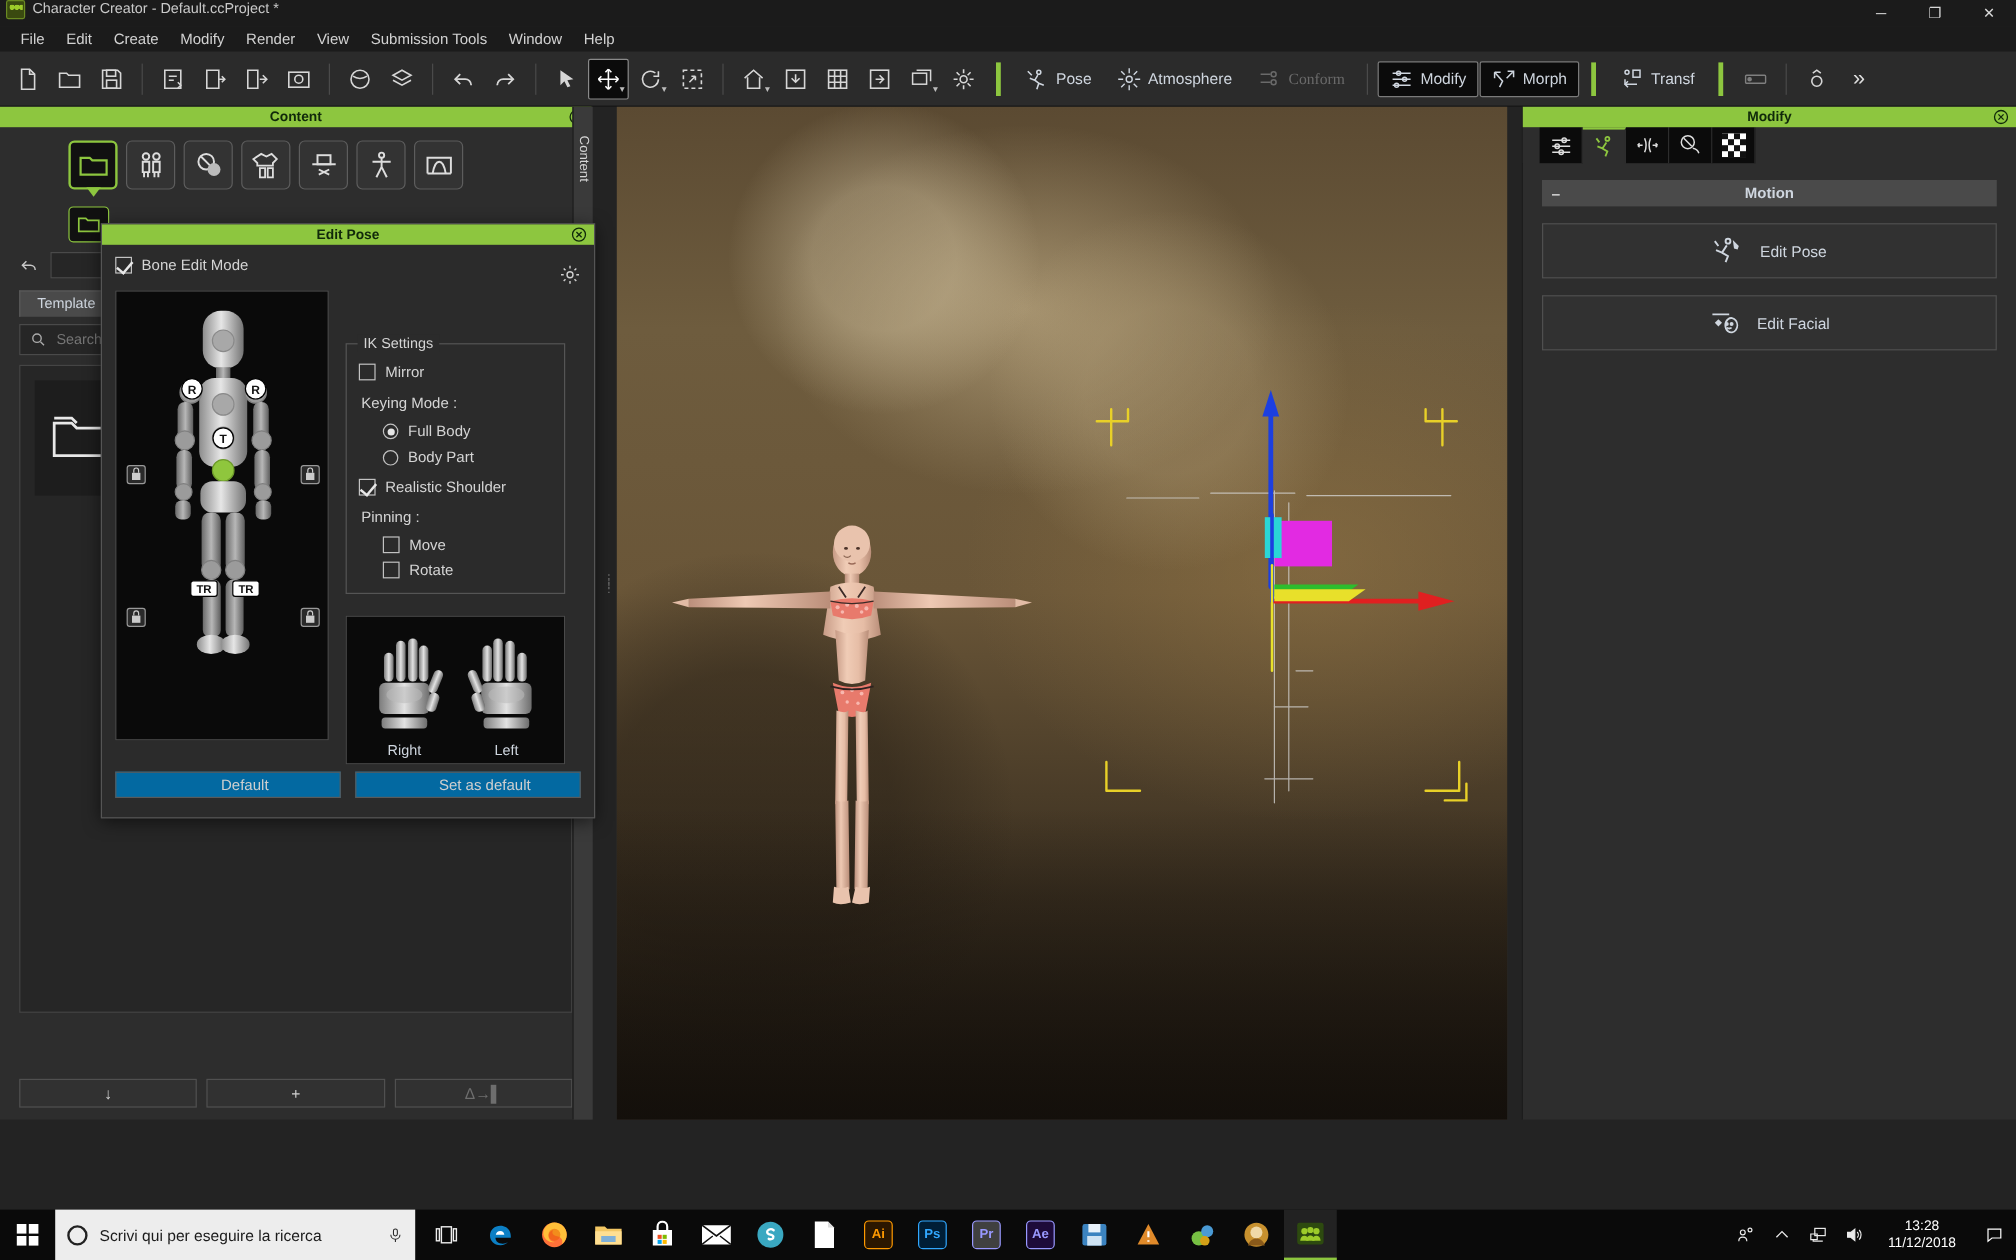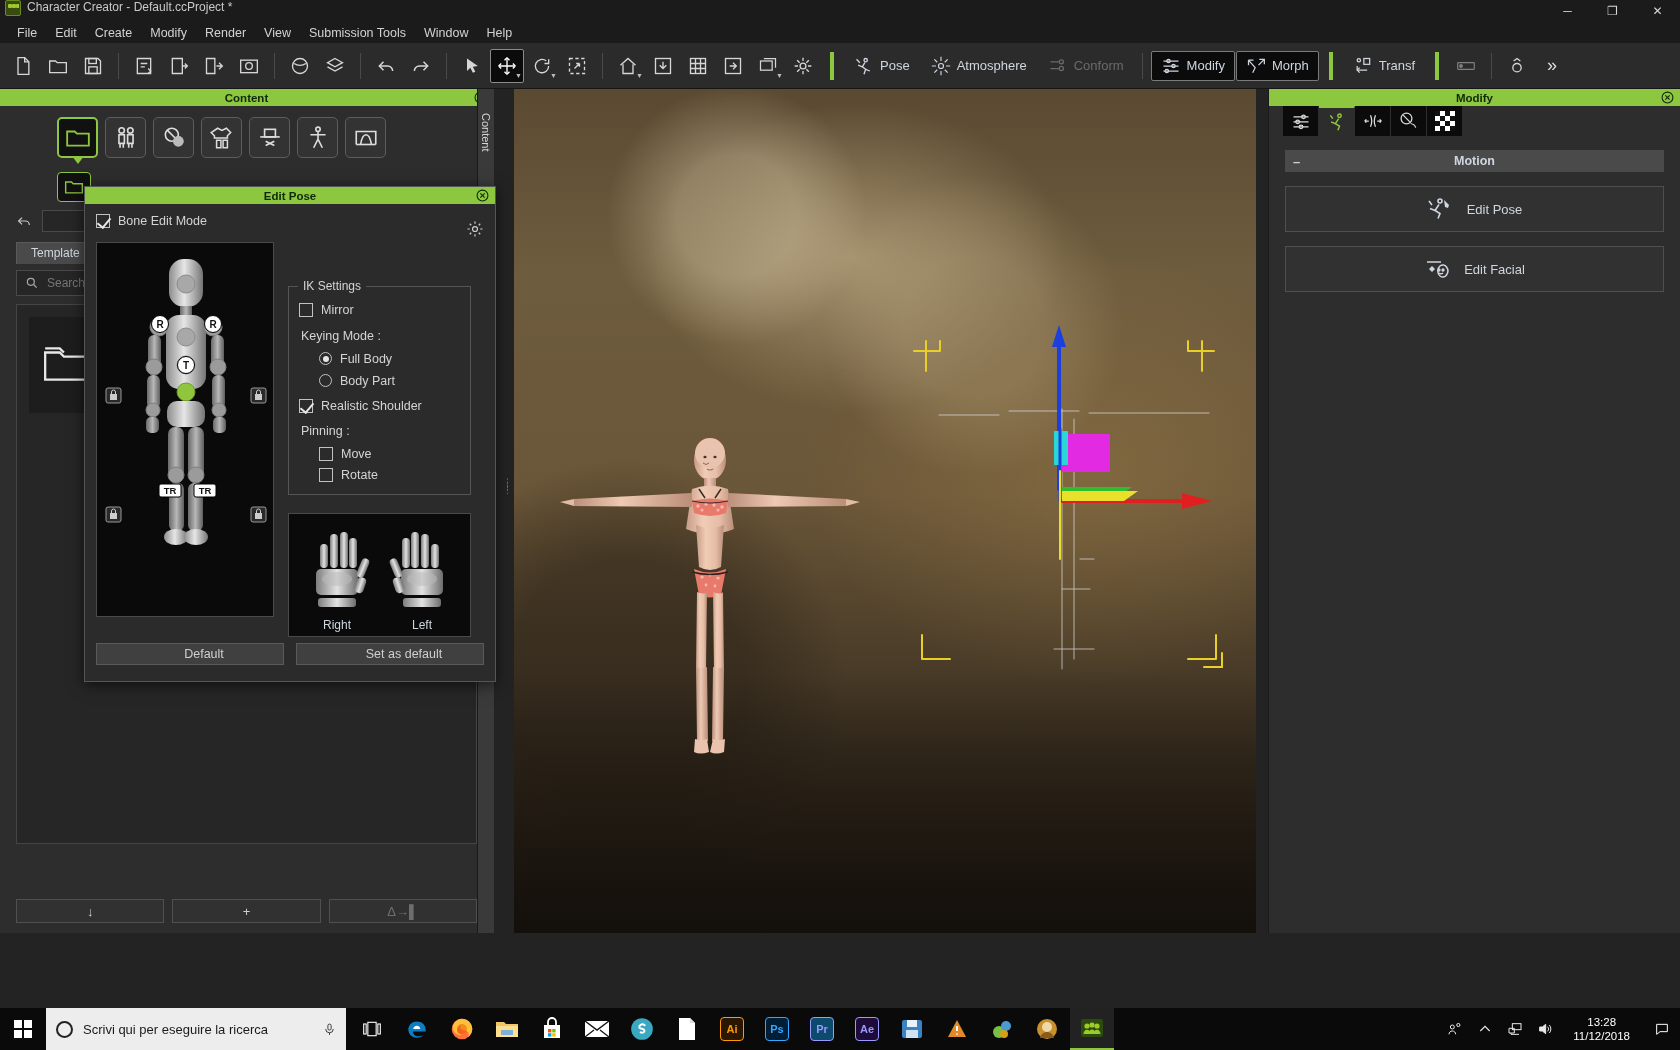--- a/index.html
+++ b/index.html
@@ -30,21 +30,21 @@
     display:flex; align-items:center; padding:0 6px; gap:1px; }
   .tbtn { width:34px; height:34px; display:flex; align-items:center; justify-content:center;
     color:#d6d6d6; border:1px solid transparent; border-radius:2px; position:relative; }
   .tbtn svg { width:20px; height:20px; }
   .tsep { width:1px; height:26px; background:#4a4a4a; margin:0 7px; }
   .tsep.green { width:4px; background:#8dc63f; height:28px; margin:0 9px; }
   .caret { font-size:7px; color:#bbb; position:absolute; right:1px; bottom:3px; }
   .tmode { height:30px; display:flex; align-items:center; gap:6px; padding:0 9px;
     color:#cfd6df; font-size:13px; border:1px solid transparent; border-radius:2px; }
   .tmode.active { background:#0b0b0b; border-color:#7a7a7a; }
-  .tmode.disabled { color:#6a6a6a; }
+  .tmode.disabled { color:#6a6a6a;font-family:Liberation Serif, serif; }
   .tmode svg { width:20px; height:20px; flex:none; }
 
   
   .panel-title { height:17px; background:#8dc63f; color:#10290a; font-size:11.5px; font-weight:bold;
     display:flex; align-items:center; justify-content:center; position:relative; }
   .panel-close { position:absolute; right:6px; top:2px; width:13px; height:13px; }
 
   
   .content-panel { position:absolute; left:0; top:89px; width:494px; height:844px;
     background:#2d2d2d; border-right:1px solid #1a1a1a; }
@@ -94,41 +94,41 @@
   
   .vstrip { position:absolute; left:477px; top:89px; width:17px; height:844px; background:#3a3a3a;
     border-left:1px solid #1a1a1a; }
   .vstrip .lbl { writing-mode:vertical-rl; color:#d6d6d6; font-size:11px; margin-top:24px; margin-left:2px; }
   .vscroll { position:absolute; left:4px; top:210px; width:8px; height:135px; background:#5c5c5c; border-radius:2px; }
 
   
   .editpose { position:absolute; left:84px; top:186px; width:412px; height:496px;
     background:#2b2b2b; border:1px solid #555; box-shadow:0 3px 14px rgba(0,0,0,.6); }
   .ep-body { padding:10px 11px; }
-  .row { display:flex; align-items:flex-start; }
+  .row { display:flex; align-items:flex-end; }
   .chk { width:14px; height:14px; border:1px solid #c2c2c2; background:#2b2b2b; position:relative; flex:none; }
   .chk.on:after { content:""; position:absolute; left:3px; top:0px; width:6px; height:11px;
     border:solid #e8e8e8; border-width:0 2px 2px 0; transform:rotate(40deg); }
   .lblt { color:#d4d4d4; font-size:12.5px; margin-left:8px; }
   .gear { position:absolute; right:11px; top:33px; width:18px; height:18px; color:#cfcfcf; }
   .ep-main { display:flex; gap:14px; margin-top:14px; }
   .mannequin { width:178px; height:375px; background:#0a0a0a; border:1px solid #4a4a4a;
     position:relative; }
   .ik-col { width:183px;margin-top:44px; }
   .fieldset { border:1px solid #555; padding:10px 10px 12px 10px; position:relative; }
   .fs-legend { position:absolute; top:-8px; left:9px; background:#2b2b2b; padding:0 5px;
     color:#d4d4d4; font-size:12px; }
   .rad { width:13px; height:13px; border-radius:50%; border:1px solid #c2c2c2; background:#2b2b2b;
     position:relative; flex:none; }
   .rad.on:after { content:""; position:absolute; left:2.5px; top:2.5px; width:6px; height:6px;
     border-radius:50%; background:#e6e6e6; }
   .hands { height:124px; background:#0a0a0a; border:1px solid #4a4a4a; margin-top:18px;
     display:flex; position:relative; }
   .ep-foot { display:flex; gap:12px; padding:0 11px; position:absolute; bottom:16px; left:0; right:0; }
-  .ep-btn { flex:1; height:22px; border:1px solid #5a5a5a; background:#404040; color:#cfcfcf;
+  .ep-btn { flex:1; height:22px; border:1px solid #5a5a5a; background:#0369a1; color:#cfcfcf;
     font-size:12.5px; display:flex; align-items:center; justify-content:center;padding-left:28px; }
 
   
   .viewport { position:absolute; left:514px; top:89px; width:742px; height:844px;
     background:
       radial-gradient(ellipse 300px 220px at 46% 20%, rgba(210,190,150,.55), transparent 70%),
       radial-gradient(ellipse 400px 300px at 78% 45%, rgba(150,120,70,.5), transparent 72%),
       linear-gradient(180deg,#5b4a32 0%,#6e5c3e 22%,#6a5638 48%,#3a2f20 78%,#241d14 100%);
     overflow:hidden; }
   .vp-blur { position:absolute; inset:0;
@@ -1013,21 +1013,21 @@
 
       <div class="tapp">
         <div class="g" style="background:#2b1700;border:1px solid #ff9a00;color:#ff9a00">Ai</div>
         </div>
 
       <div class="tapp">
         <div class="g" style="background:#001e36;border:1px solid #31a8ff;color:#31a8ff">Ps</div>
         </div>
 
       <div class="tapp">
-        <div class="g" style="background:#0c4a6e;border:1px solid #9999ff;color:#9999ff">Pr</div>
+        <div class="g" style="background:#404040;border:1px solid #9999ff;color:#9999ff">Pr</div>
         </div>
 
       <div class="tapp">
         <div class="g" style="background:#1d0b3a;border:1px solid #9999ff;color:#9999ff">Ae</div>
         </div>
 
       <div class="tapp">
         <svg width="24" height="24" viewBox="0 0 24 24">
             <rect x="2" y="3" width="20" height="18" rx="2" fill="#3b83c0"></rect>
             <rect x="7" y="3" width="10" height="7" fill="#e8f2fa"></rect>

